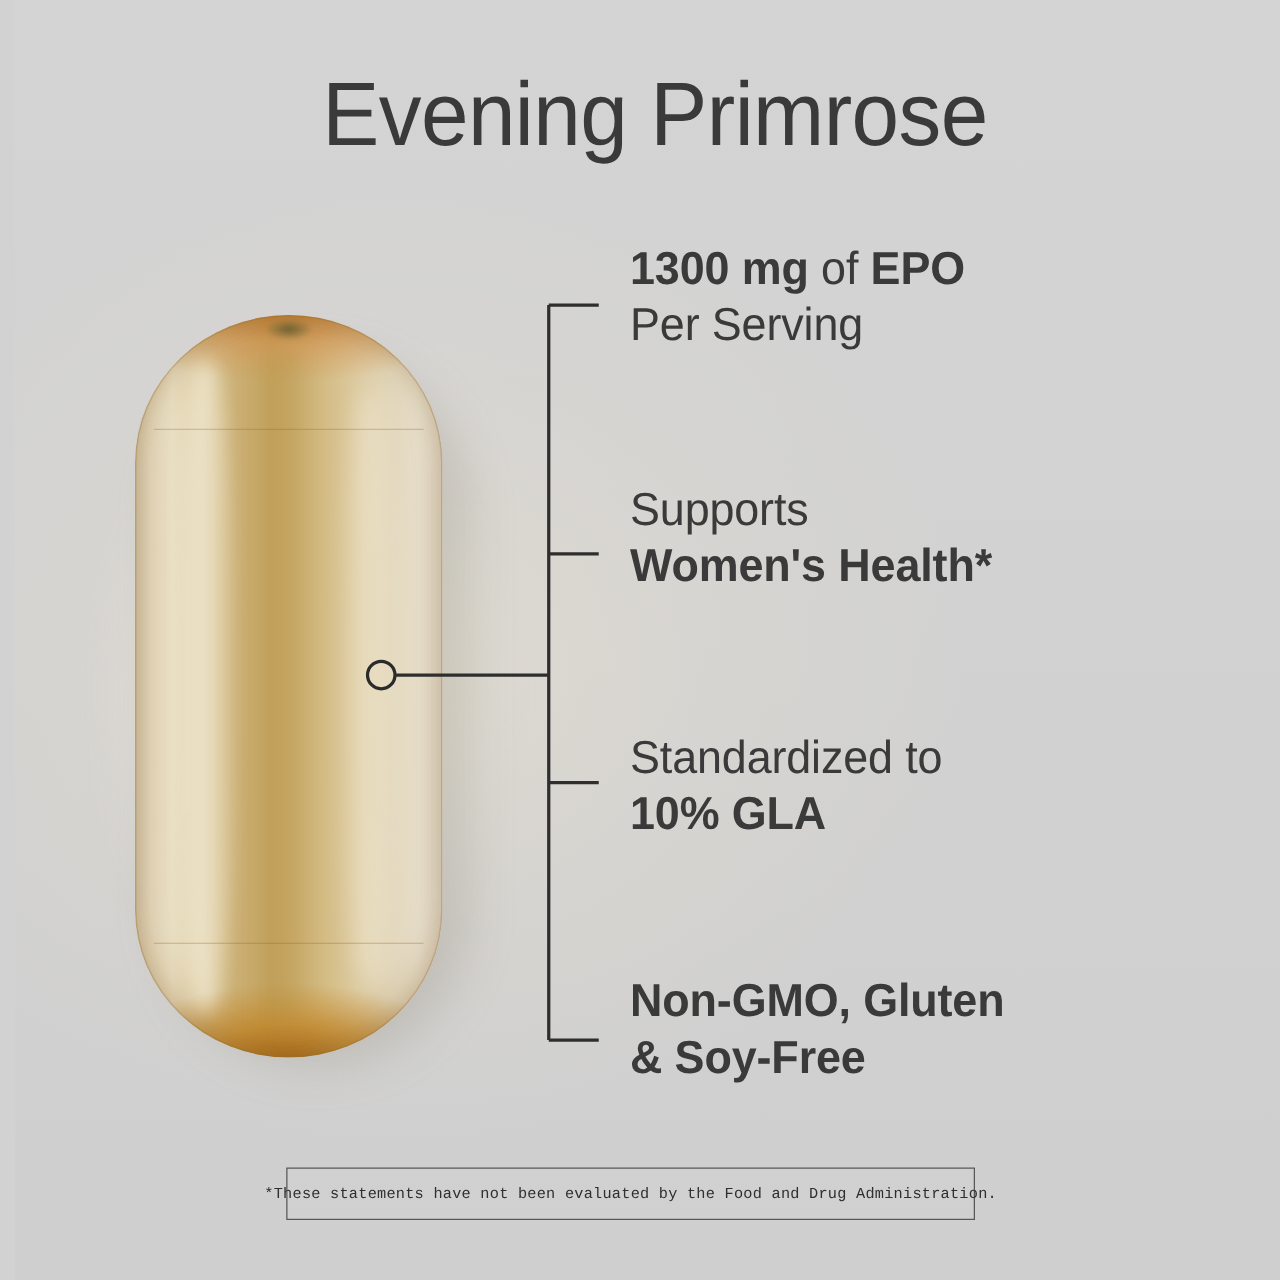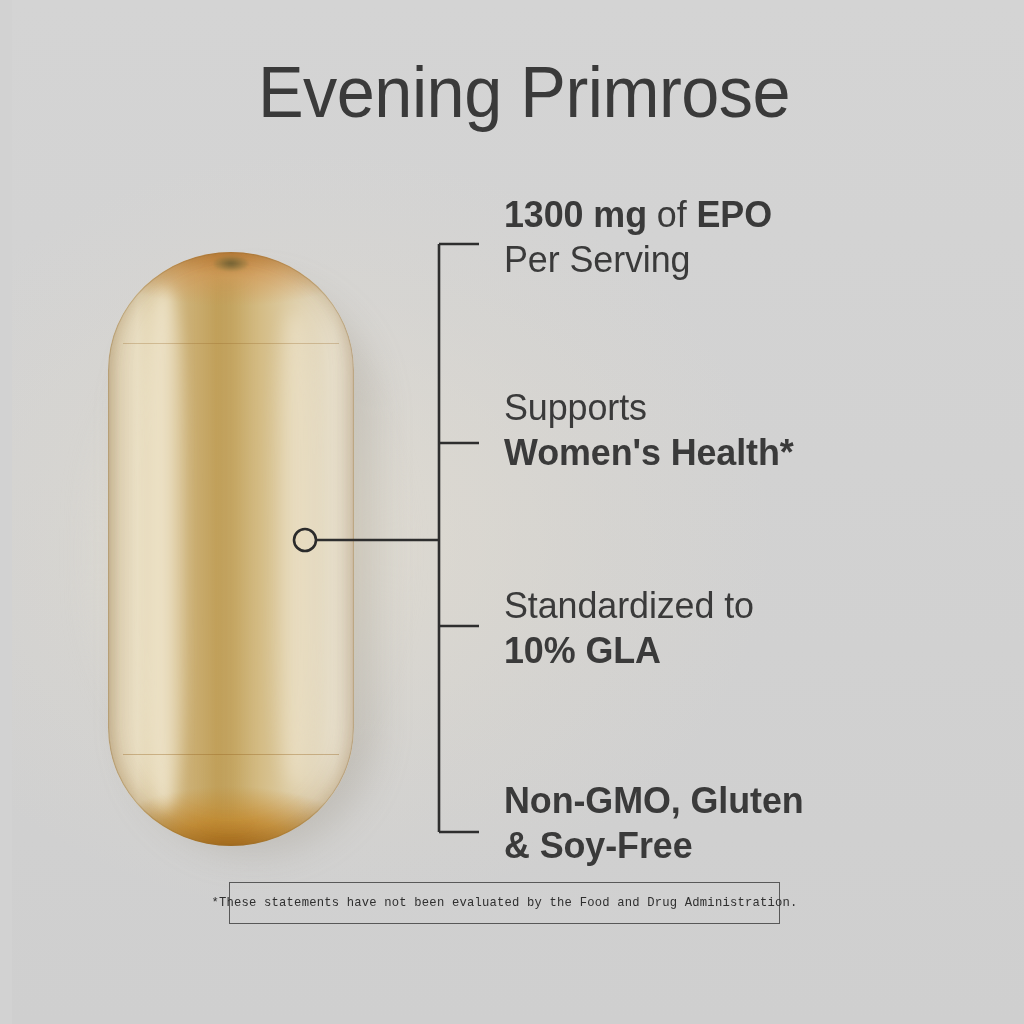--- a/index.html
+++ b/index.html
@@ -225,21 +225,21 @@
   #feature-1 { top: 385px; }
   #feature-2 { top: 583px; }
   #feature-3 { top: 778px; }
 
   .feature .ln { display: block; white-space: nowrap; }
 
   
   #disclaimer {
     position: absolute;
     left: 217px;
-    top: 882px;
+    top: 934px;
     width: 551px;
     height: 42px;
     border: 1.4px solid #585858;
     box-sizing: border-box;
     display: flex;
     flex-direction: column;
     align-items: center;
     justify-content: center;
     background: rgba(210,210,210,0.25);
   }

